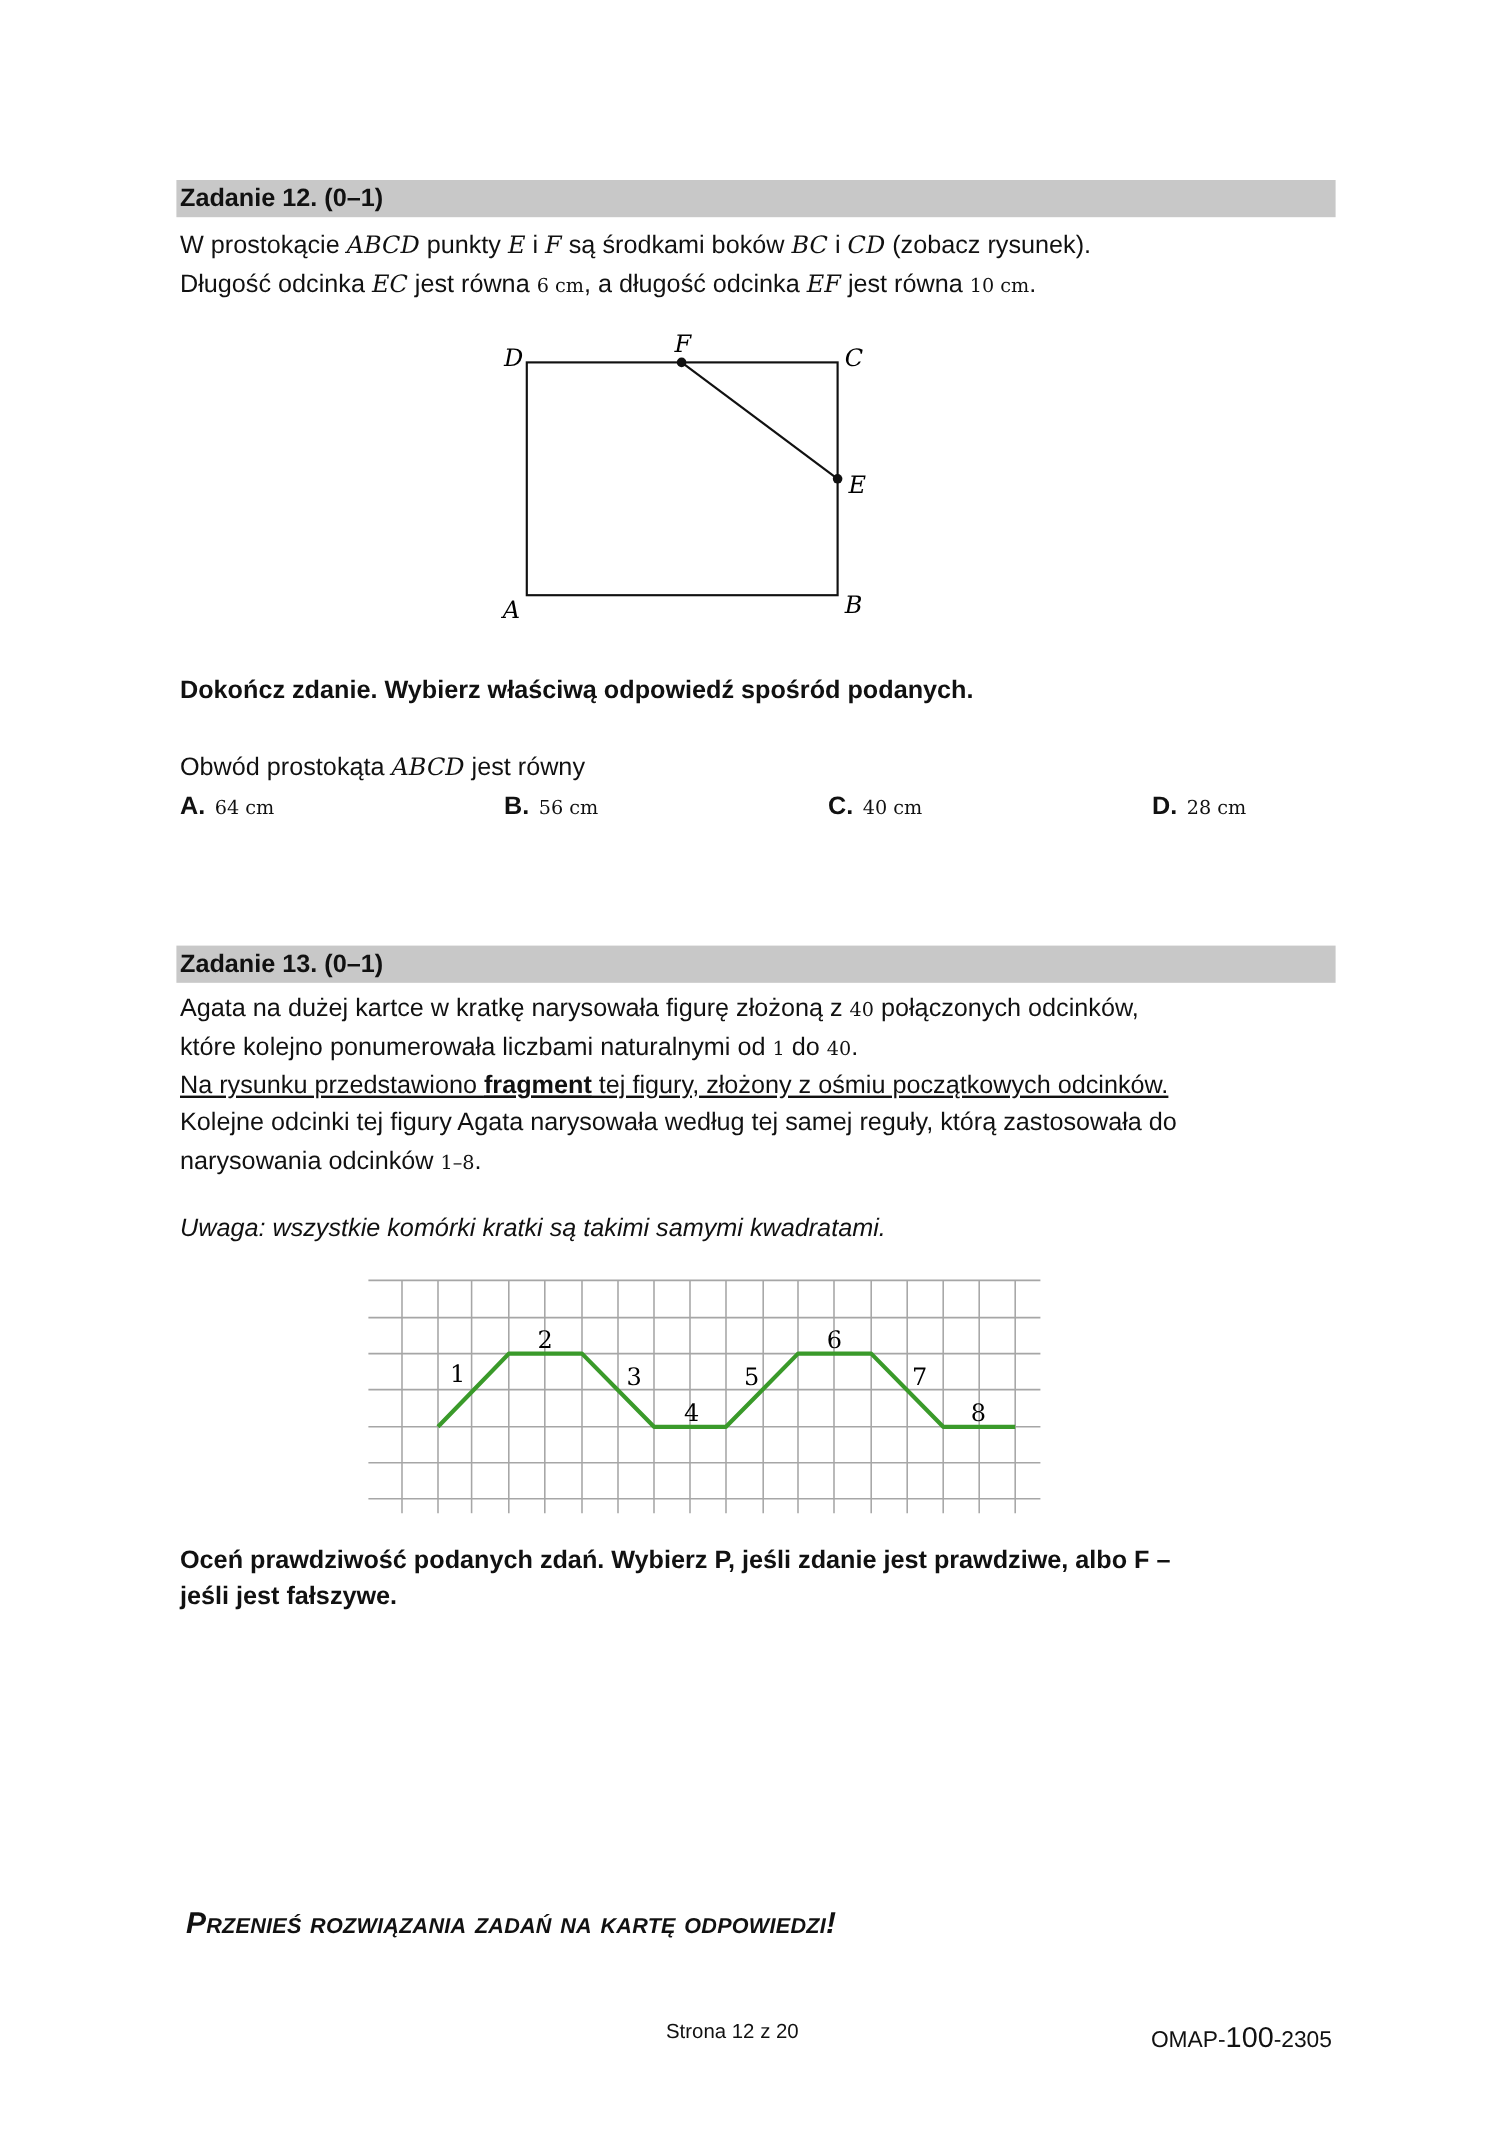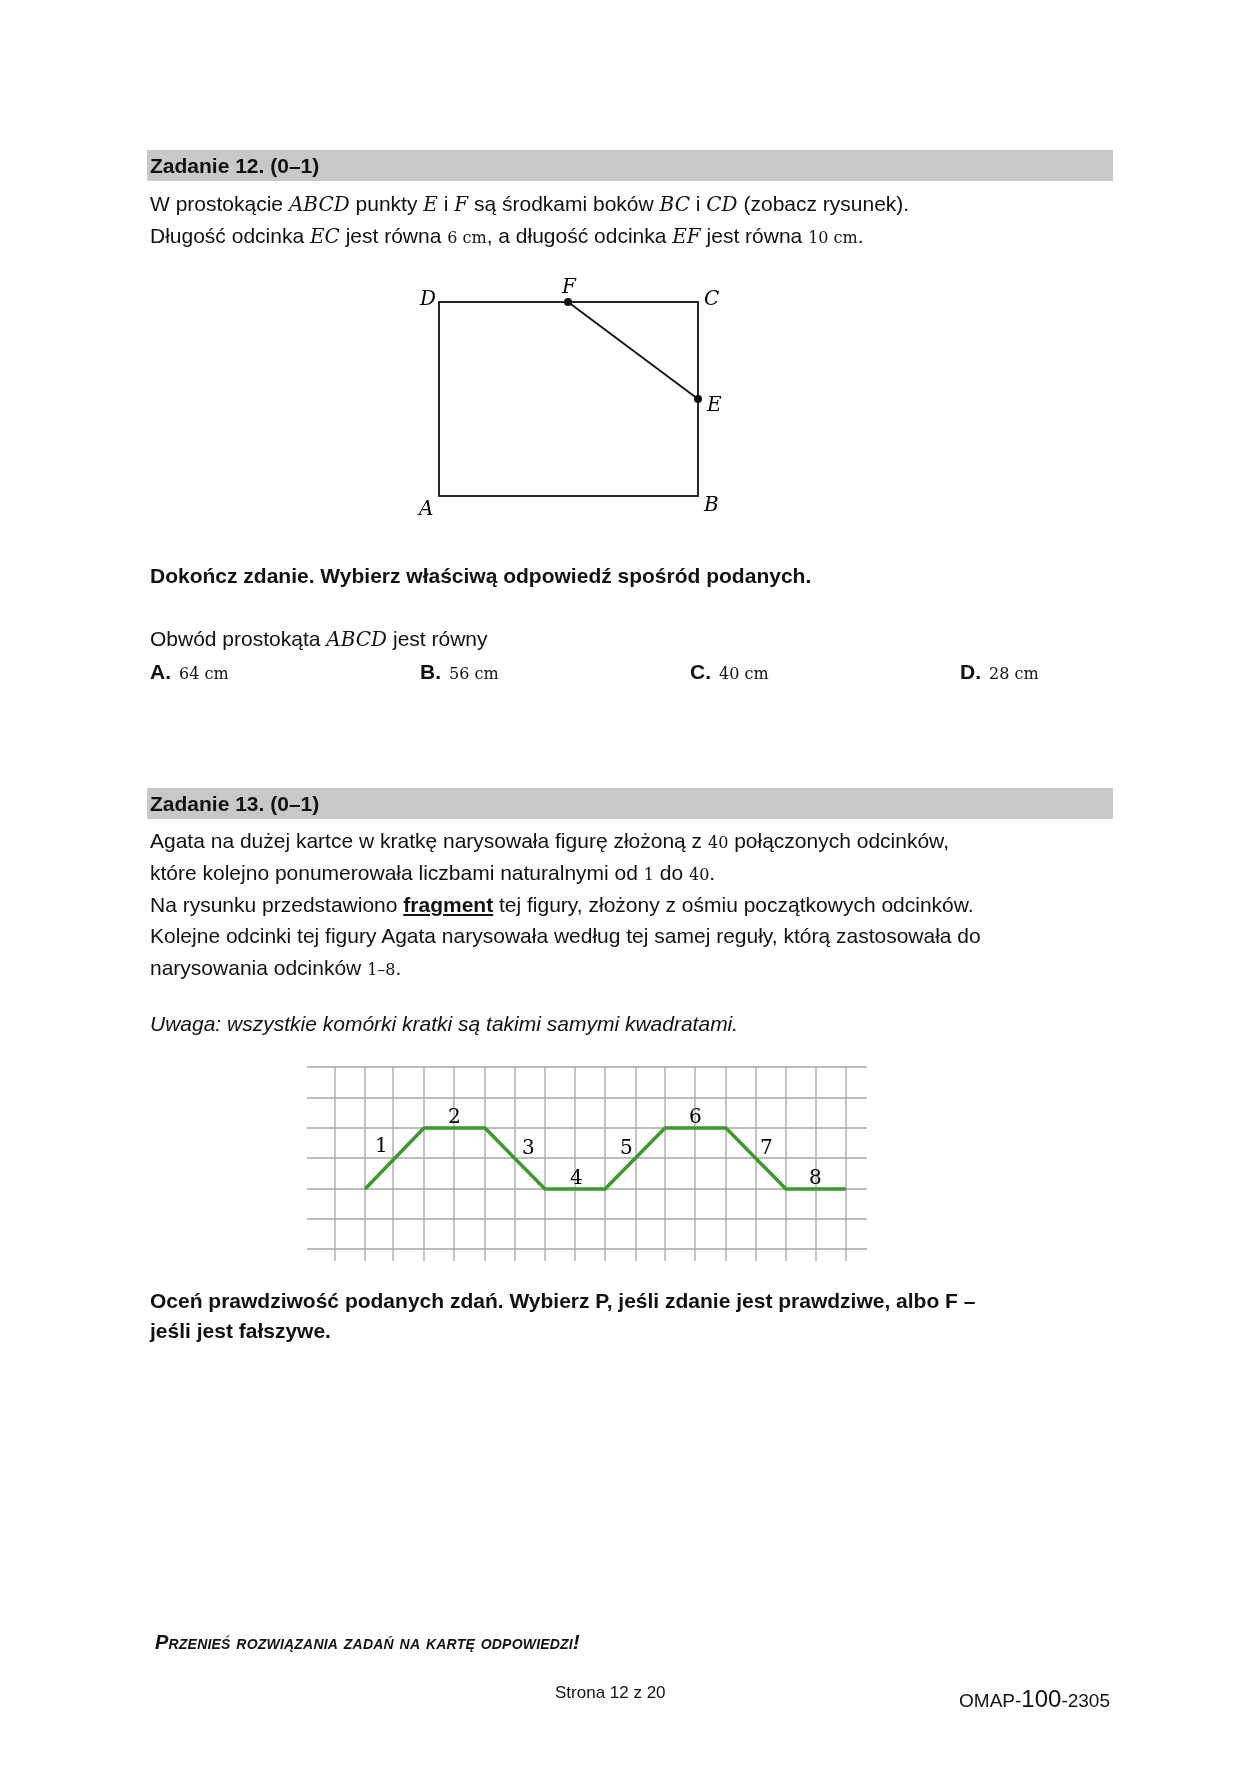--- a/index.html
+++ b/index.html
@@ -13,22 +13,22 @@
   .n { font-family: "DejaVu Serif", serif; font-size: 16px; }
   .bold { font-weight: bold; }
   .ital { font-style: italic; }
   .answer { position: absolute; top: 660px; font-size: 21px; white-space: nowrap; }
   .answer .letter { font-weight: bold; margin-right: 8px; }
   .tf-table { position: absolute; left: 151px; top: 1380px; width: 954px; height: 170px;
               border-collapse: collapse; }
   .tf-table td { border: 1.5px solid #333; font-size: 21px; line-height: 31px; }
   .tf-table td.stmt { padding: 6px 11px; vertical-align: middle; width: 786px; }
   .tf-table td.pf { text-align: center; font-weight: bold; width: 72px; }
-  .footer-note { position: absolute; left: 155px; top: 1631px; font-weight: bold; font-style: italic;
-                 font-size: 20px; font-variant: small-caps; letter-spacing: 0.2px; }
+  .footer-note { position: absolute; left: 155px; top: 1589px; font-weight: bold; font-style: italic;
+                 font-size: 25px; font-variant: small-caps; letter-spacing: 0.2px; }
   .page-num { position: absolute; left: 555px; top: 1683px; font-size: 17px; }
   .code { position: absolute; right: 150px; top: 1685px; font-size: 19px; }
   .code .big { font-size: 24px; }
   svg text { font-family: "DejaVu Serif", serif; }
 </style>
 </head>
 <body>
 
 <div class="task-bar" style="top:150px;">Zadanie 12. (0–1)</div>
 
@@ -72,21 +72,21 @@
 </div>
 
 <div class="task-bar" style="top:788px;">Zadanie 13. (0–1)</div>
 
 <div class="line" style="top:826px;">
   <span>Agata na dużej kartce w kratkę narysowała figurę złożoną z </span><span class="n">40</span><span> połączonych odcinków,</span>
 </div>
 <div class="line" style="top:858px;">
   <span>które kolejno ponumerowała liczbami naturalnymi od </span><span class="n">1</span><span> do </span><span class="n">40</span><span>.</span>
 </div>
-<div class="line" style="top:890px;">
+<div class="line" style="top:890px;text-decoration:underline;">
   <span>Na rysunku przedstawiono </span><span class="bold" style="text-decoration:underline;">fragment</span><span> tej figury, złożony z ośmiu początkowych odcinków.</span>
 </div>
 <div class="line" style="top:921px;">Kolejne odcinki tej figury Agata narysowała według tej samej reguły, którą zastosowała do</div>
 <div class="line" style="top:953px;">
   <span>narysowania odcinków </span><span class="n">1–8</span><span>.</span>
 </div>
 
 <div class="line ital" style="top:1009px;">Uwaga: wszystkie komórki kratki są takimi samymi kwadratami.</div>
 
 <svg class="abs" style="left:300px; top:1060px;" width="580" height="210">

